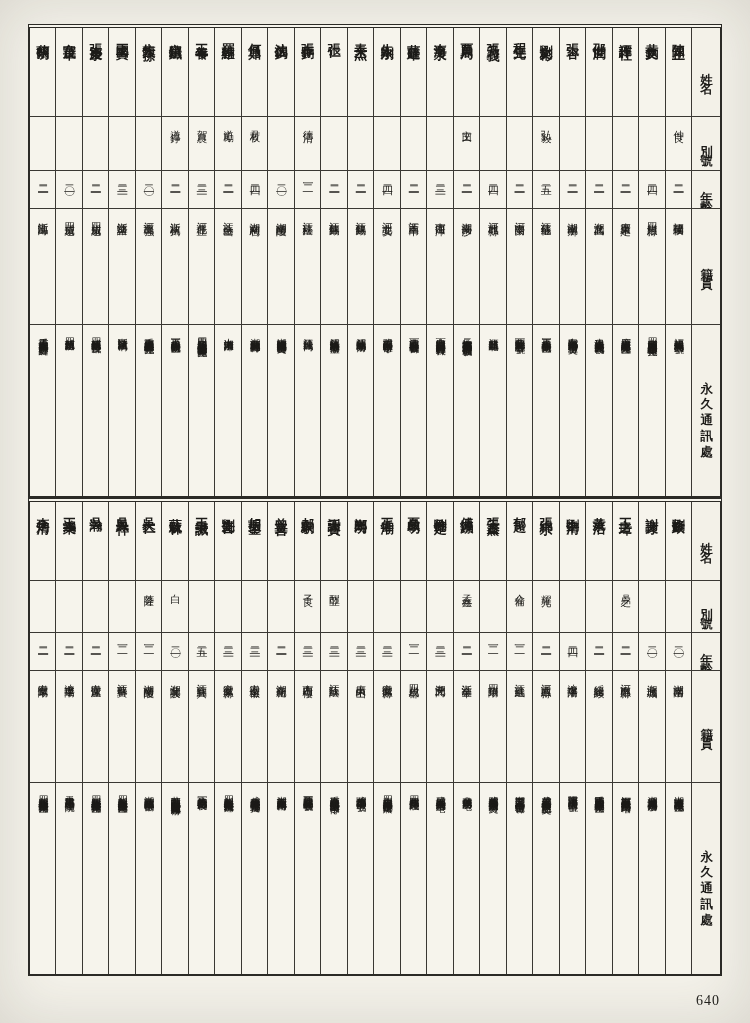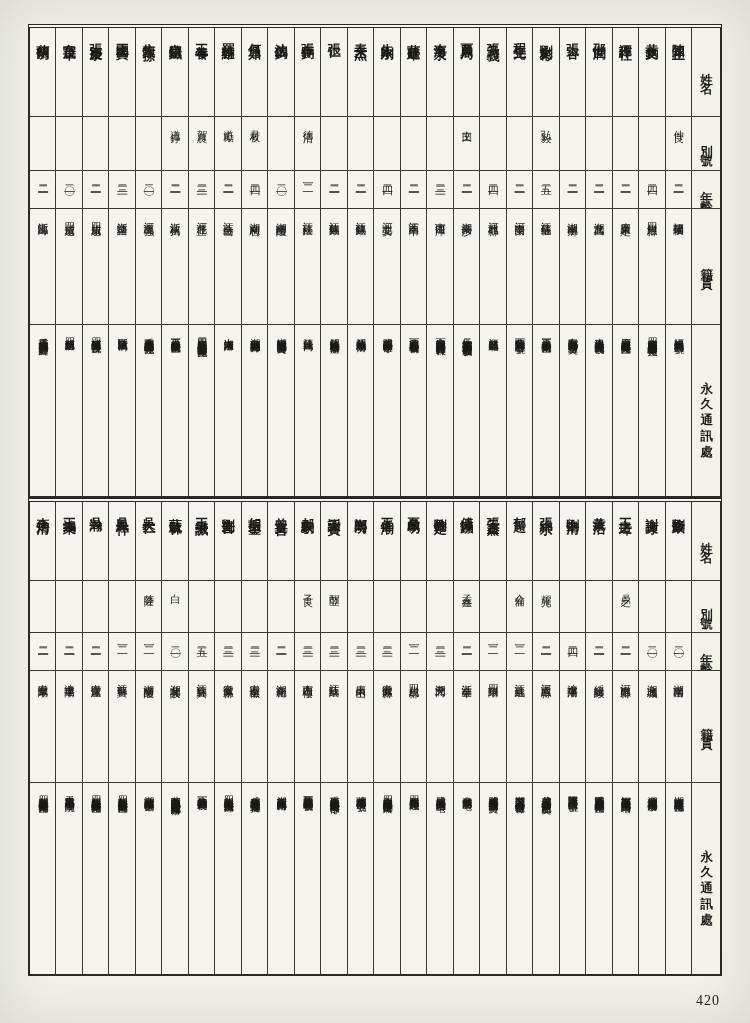--- a/index.html
+++ b/index.html
@@ -929,14 +929,14 @@
           </div>
           <div class="cell c-origin" style="height: 112px;">
             <span>安徽阜陽</span>
           </div>
           <div class="cell c-addr" style="height: 192px;">
             <span>四川郫縣北街資生藥室鍾鏞先生轉</span>
           </div>
         </div>
       </section>
   </div>
-  <div class="pageno">420</div>
+  <div class="pageno">640</div>
 </div>
 
 </body></html>

